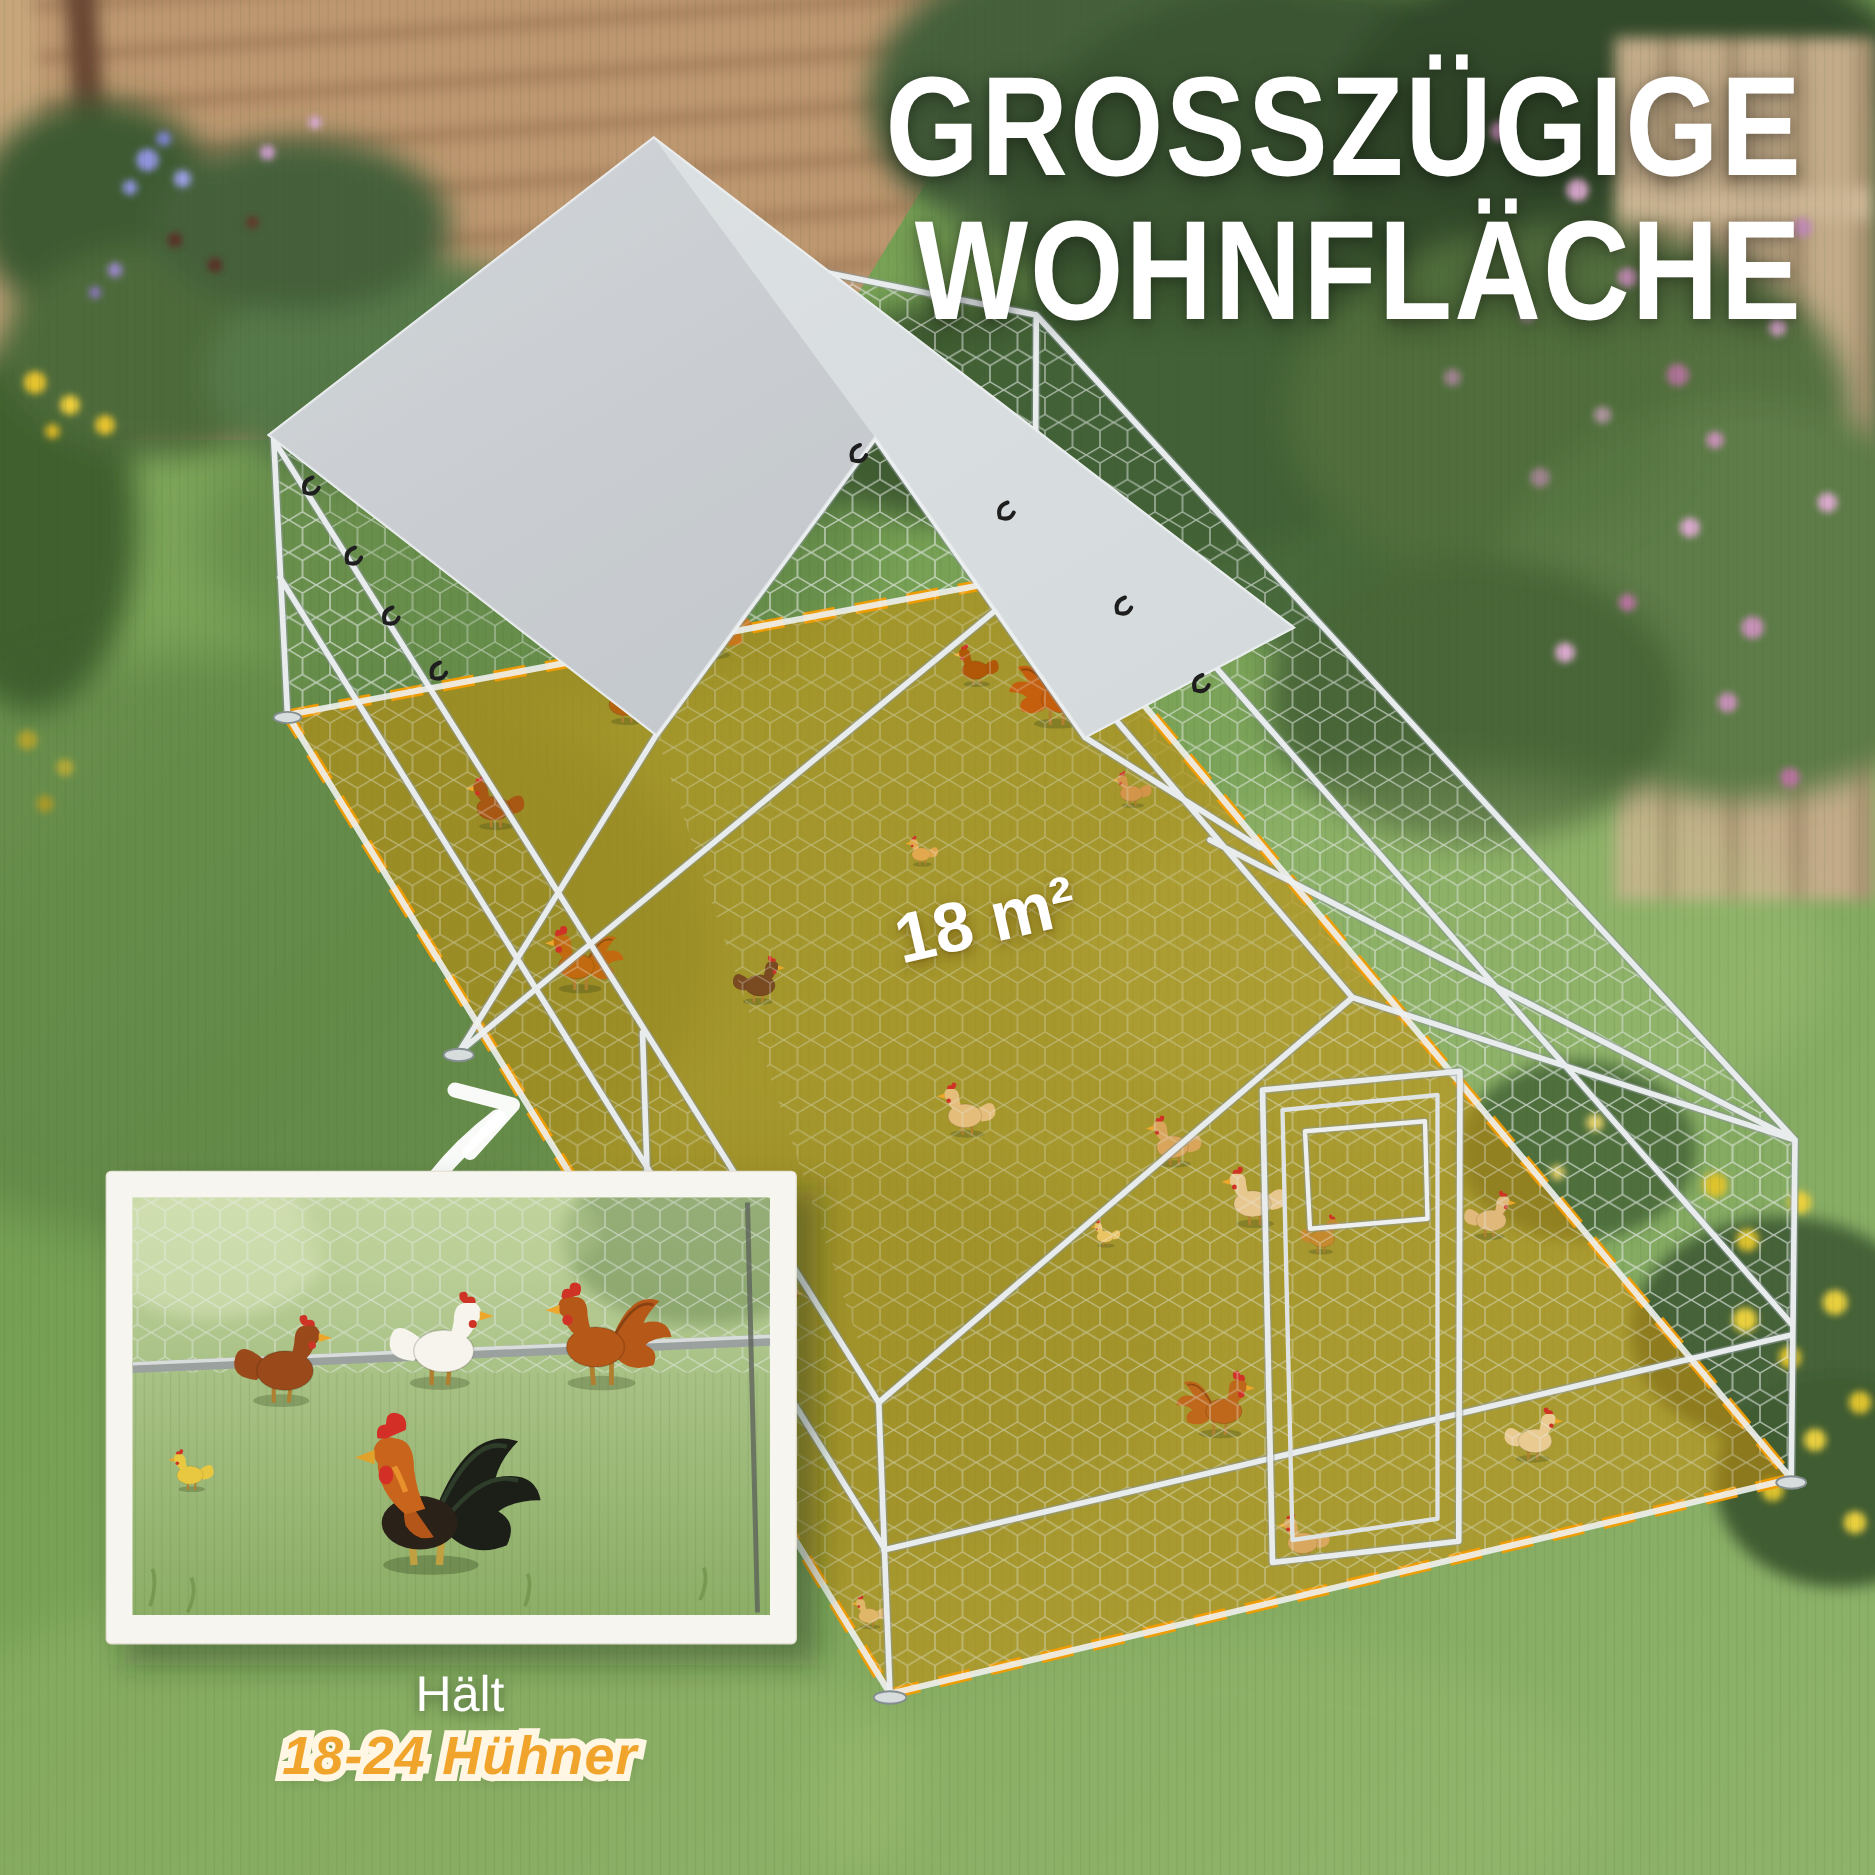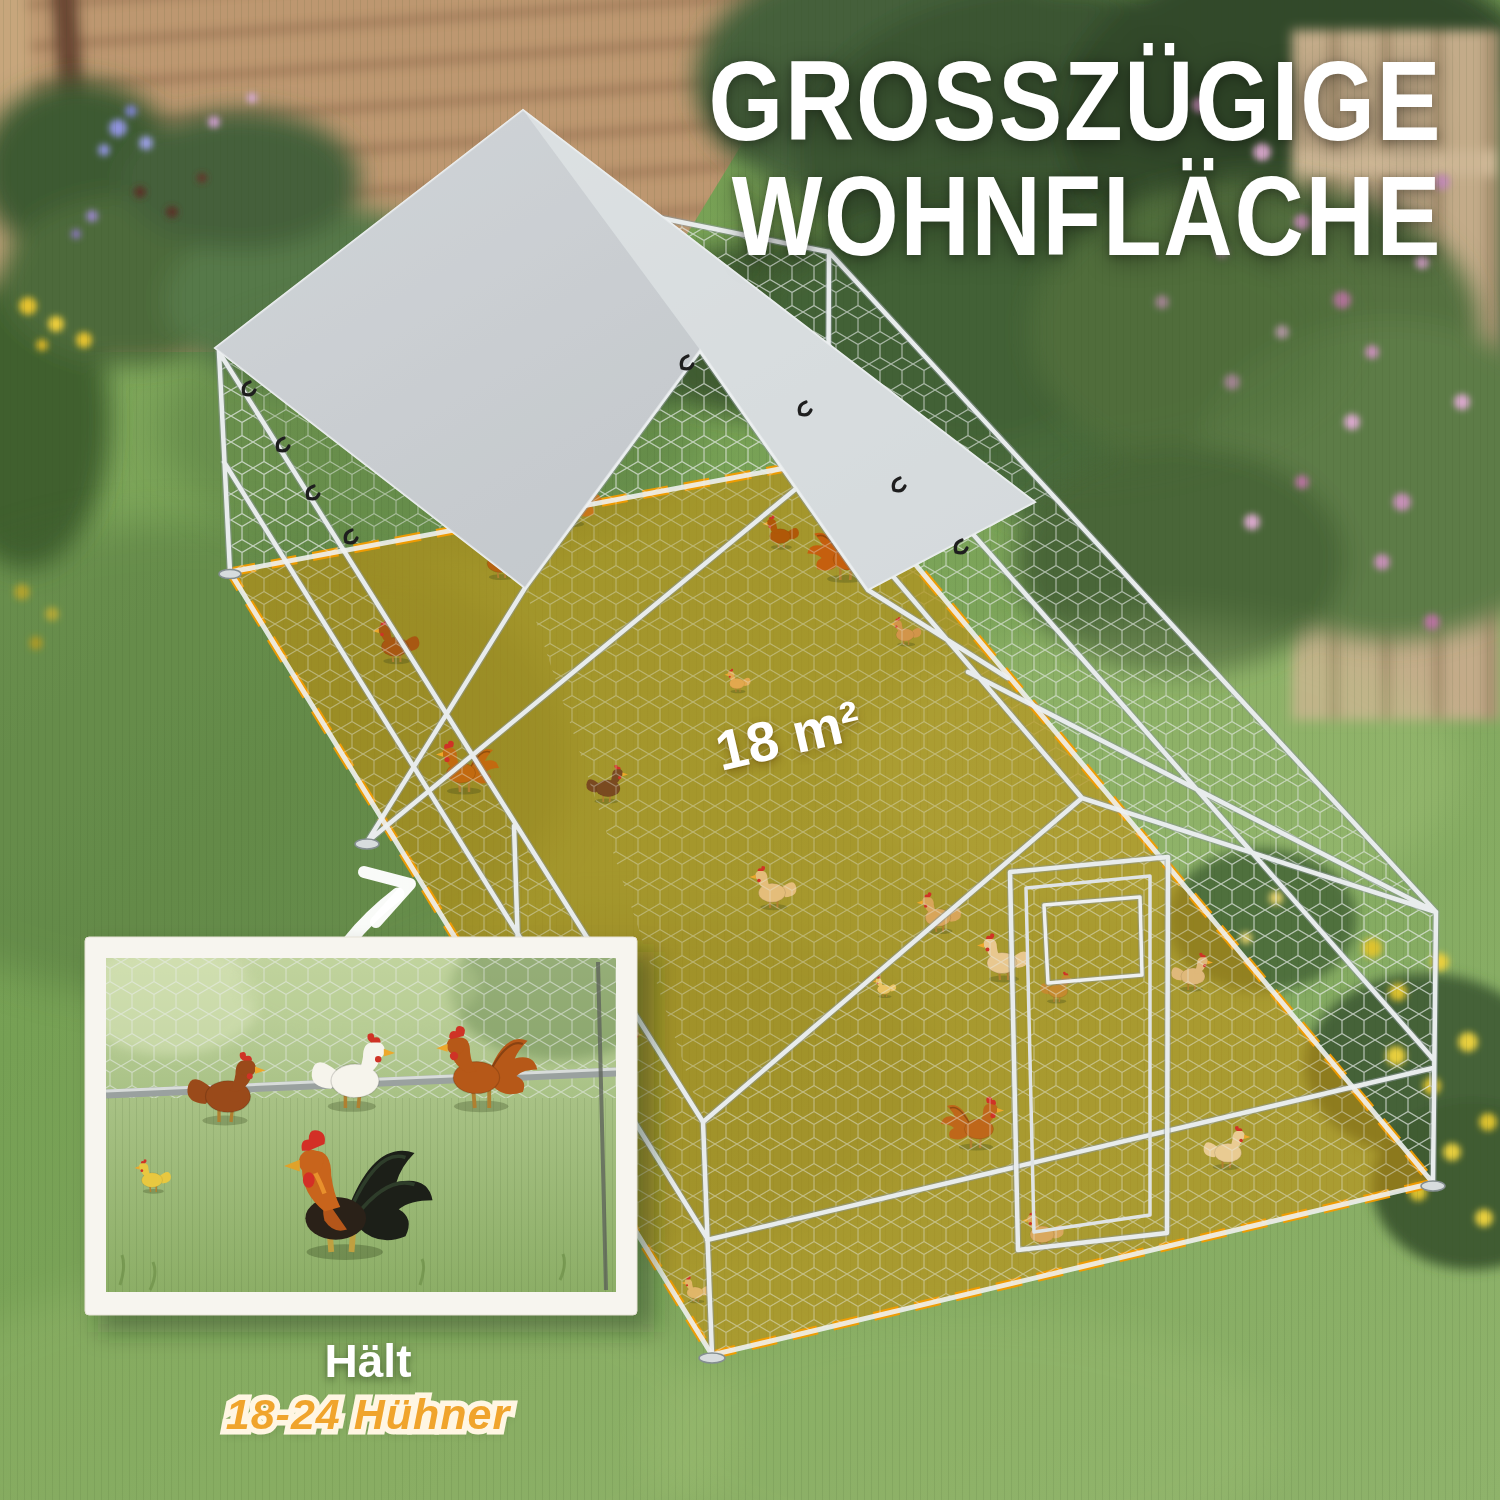--- a/index.html
+++ b/index.html
@@ -17,21 +17,21 @@
     white-space:nowrap;
   }
   .floor-label{
     position:absolute; left:648px; top:703px; width:280px; text-align:center;
     transform:rotate(-13deg);
     color:var(--color-area_text,#fff); font-weight:700; font-size:56px;
     text-shadow:0 4px 10px rgba(90,60,0,.45), 0 1px 2px rgba(90,60,0,.35);
   }
   .inset-caption{position:absolute; left:118px; top:1334px; width:500px; text-align:center;}
   .cap1{
-    color:var(--color-caption_text,#fff); font-weight:700; font-size:46px;
+    color:var(--color-caption_text,#fff); font-weight:400; font-size:40px;
     text-shadow:0 3px 9px rgba(30,50,20,.55);
   }
   .cap2{position:relative; margin-top:4px; font-style:italic; font-weight:800; font-size:43px;
         letter-spacing:1px; line-height:1.05; white-space:nowrap;}
   .cap2 .outline{
     position:absolute; left:0; right:0; top:0;
     color:var(--color-caption_accent,#F0A42C);
     -webkit-text-stroke:11px var(--color-caption_outline,#FFF6E3);
     text-shadow:0 4px 10px rgba(40,60,25,.35);
   }

